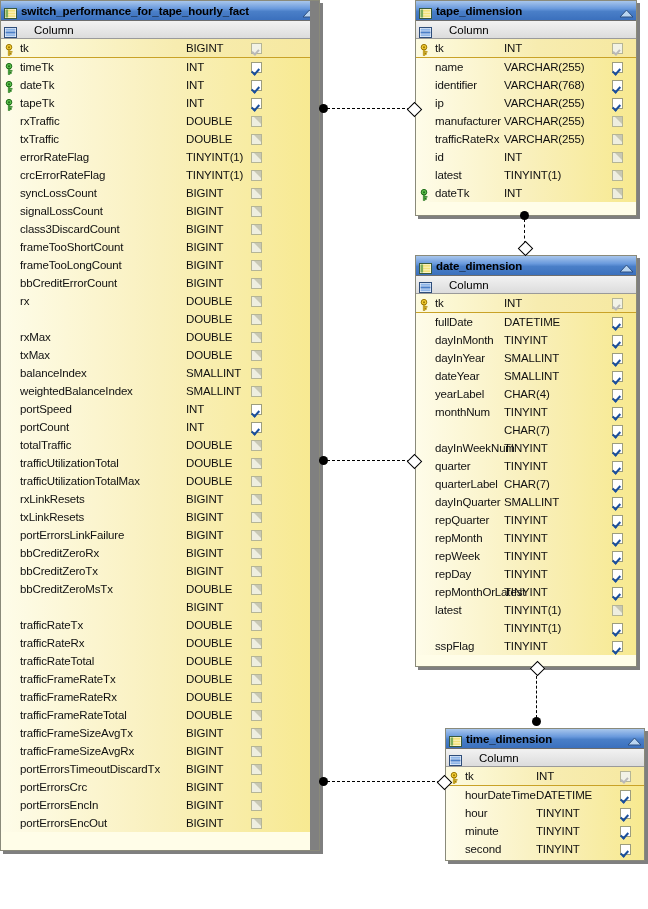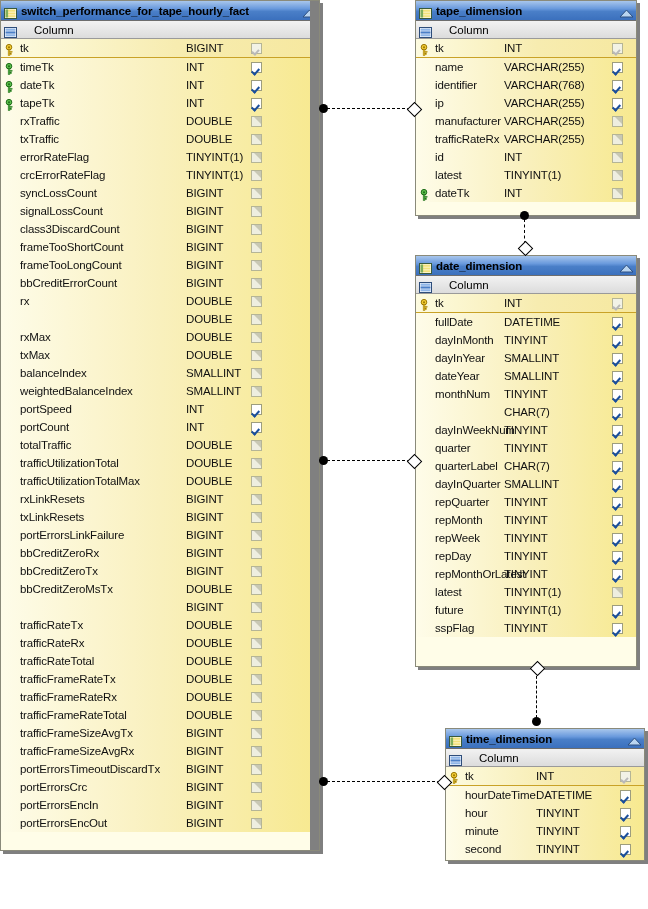--- a/index.html
+++ b/index.html
@@ -895,20 +895,30 @@
           <span class="name-cell">dateYear</span>
           <span class="type-cell" style="position: absolute; left: 88px;">SMALLINT</span>
           <span class="chk-cell" style="position: absolute; left: 196px;">
             <span class="chk on"></span>
           </span>
         </div>
         <div class="row normal">
           <span class="icon-cell">
             <span style="display:inline-block;width:11px;height:12px;"></span>
           </span>
+          <span class="name-cell">yearLabel</span>
+          <span class="type-cell" style="position: absolute; left: 88px;">CHAR(4)</span>
+          <span class="chk-cell" style="position: absolute; left: 196px;">
+            <span class="chk on"></span>
+          </span>
+        </div>
+        <div class="row normal">
+          <span class="icon-cell">
+            <span style="display:inline-block;width:11px;height:12px;"></span>
+          </span>
           <span class="name-cell">monthNum</span>
           <span class="type-cell" style="position: absolute; left: 88px;">TINYINT</span>
           <span class="chk-cell" style="position: absolute; left: 196px;">
             <span class="chk on"></span>
           </span>
         </div>
         <div class="row normal">
           <span class="icon-cell">
             <span style="display:inline-block;width:11px;height:12px;"></span>
           </span>
@@ -1014,21 +1024,20 @@
           <span class="name-cell">latest</span>
           <span class="type-cell" style="position: absolute; left: 88px;">TINYINT(1)</span>
           <span class="chk-cell" style="position: absolute; left: 196px;">
             <span class="chk off"></span>
           </span>
         </div>
         <div class="row normal">
           <span class="icon-cell">
             <span style="display:inline-block;width:11px;height:12px;"></span>
           </span>
-          <span class="name-cell">future</span>
           <span class="type-cell" style="position: absolute; left: 88px;">TINYINT(1)</span>
           <span class="chk-cell" style="position: absolute; left: 196px;">
             <span class="chk on"></span>
           </span>
         </div>
         <div class="row normal">
           <span class="icon-cell">
             <span style="display:inline-block;width:11px;height:12px;"></span>
           </span>
           <span class="name-cell">sspFlag</span>

